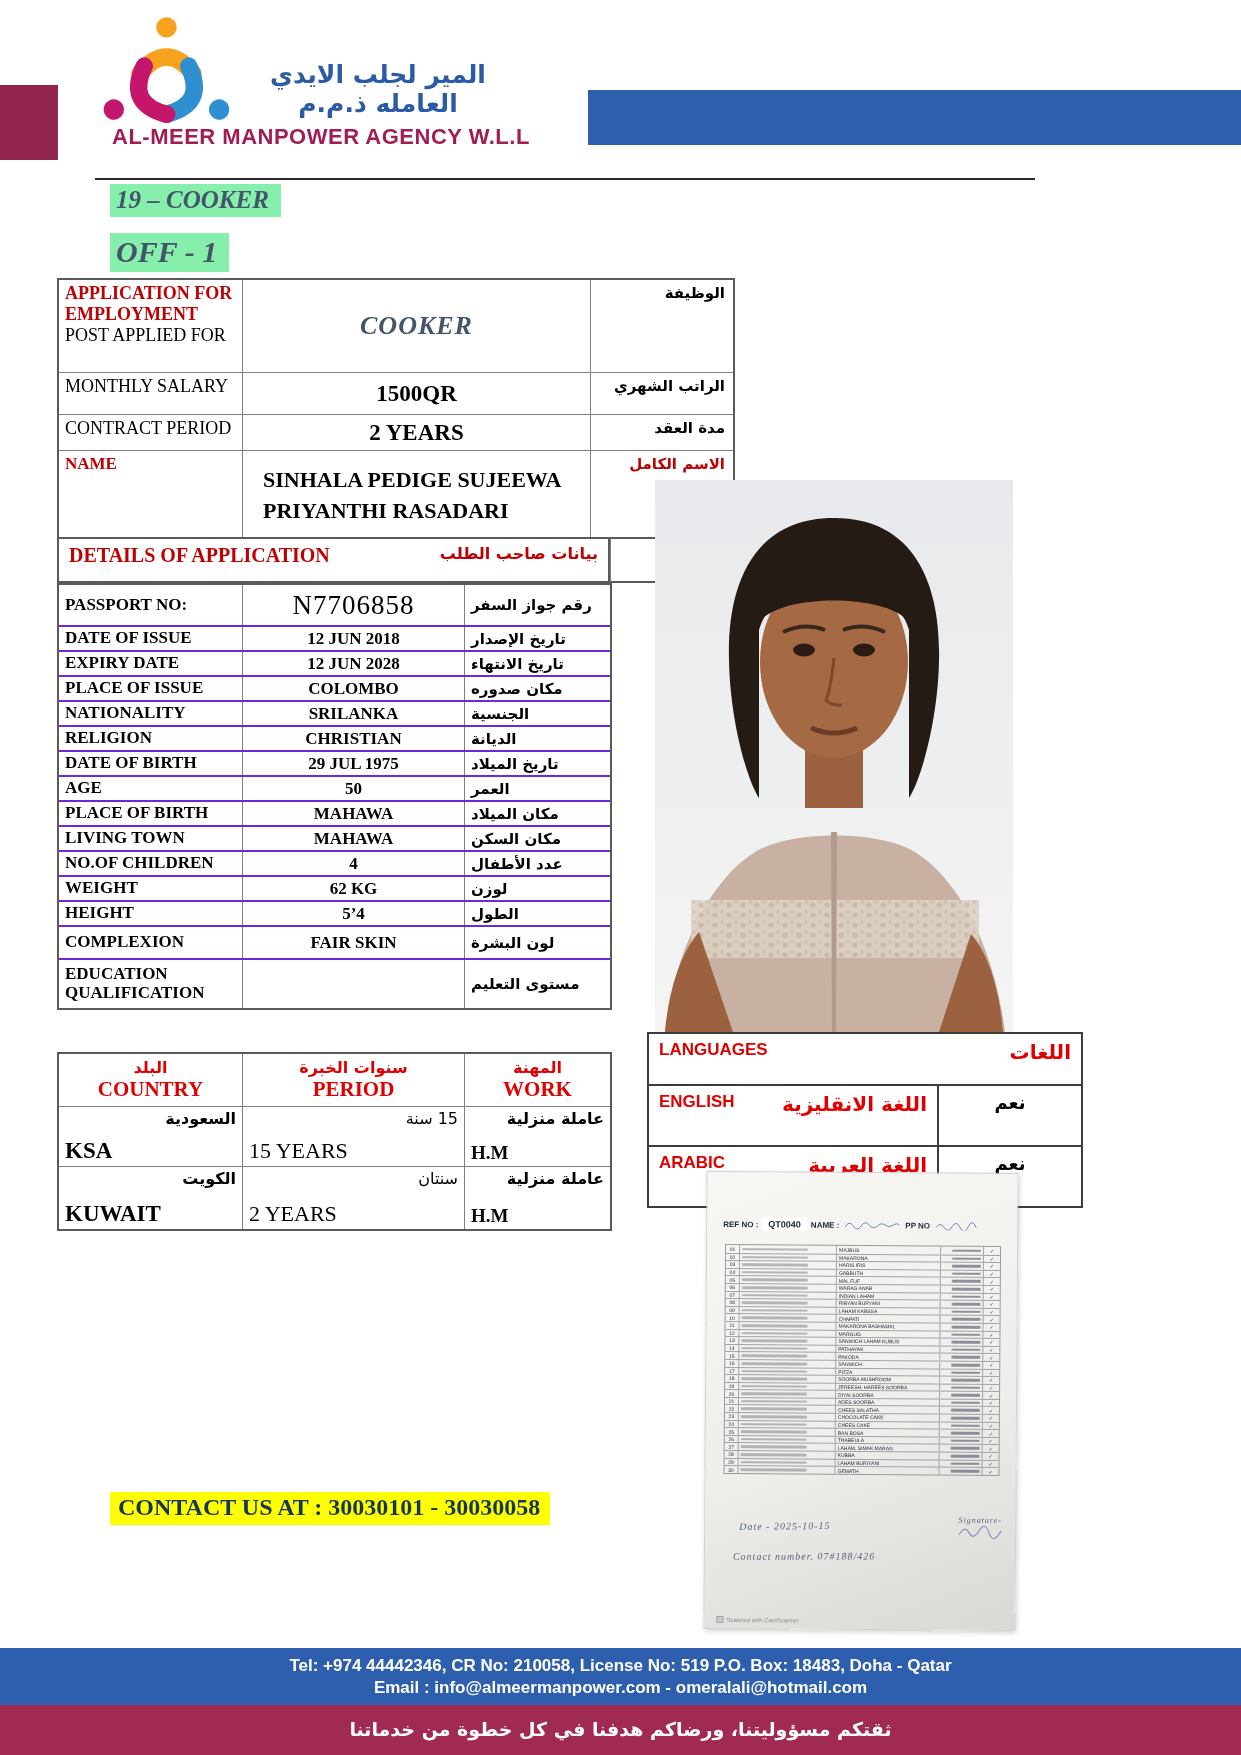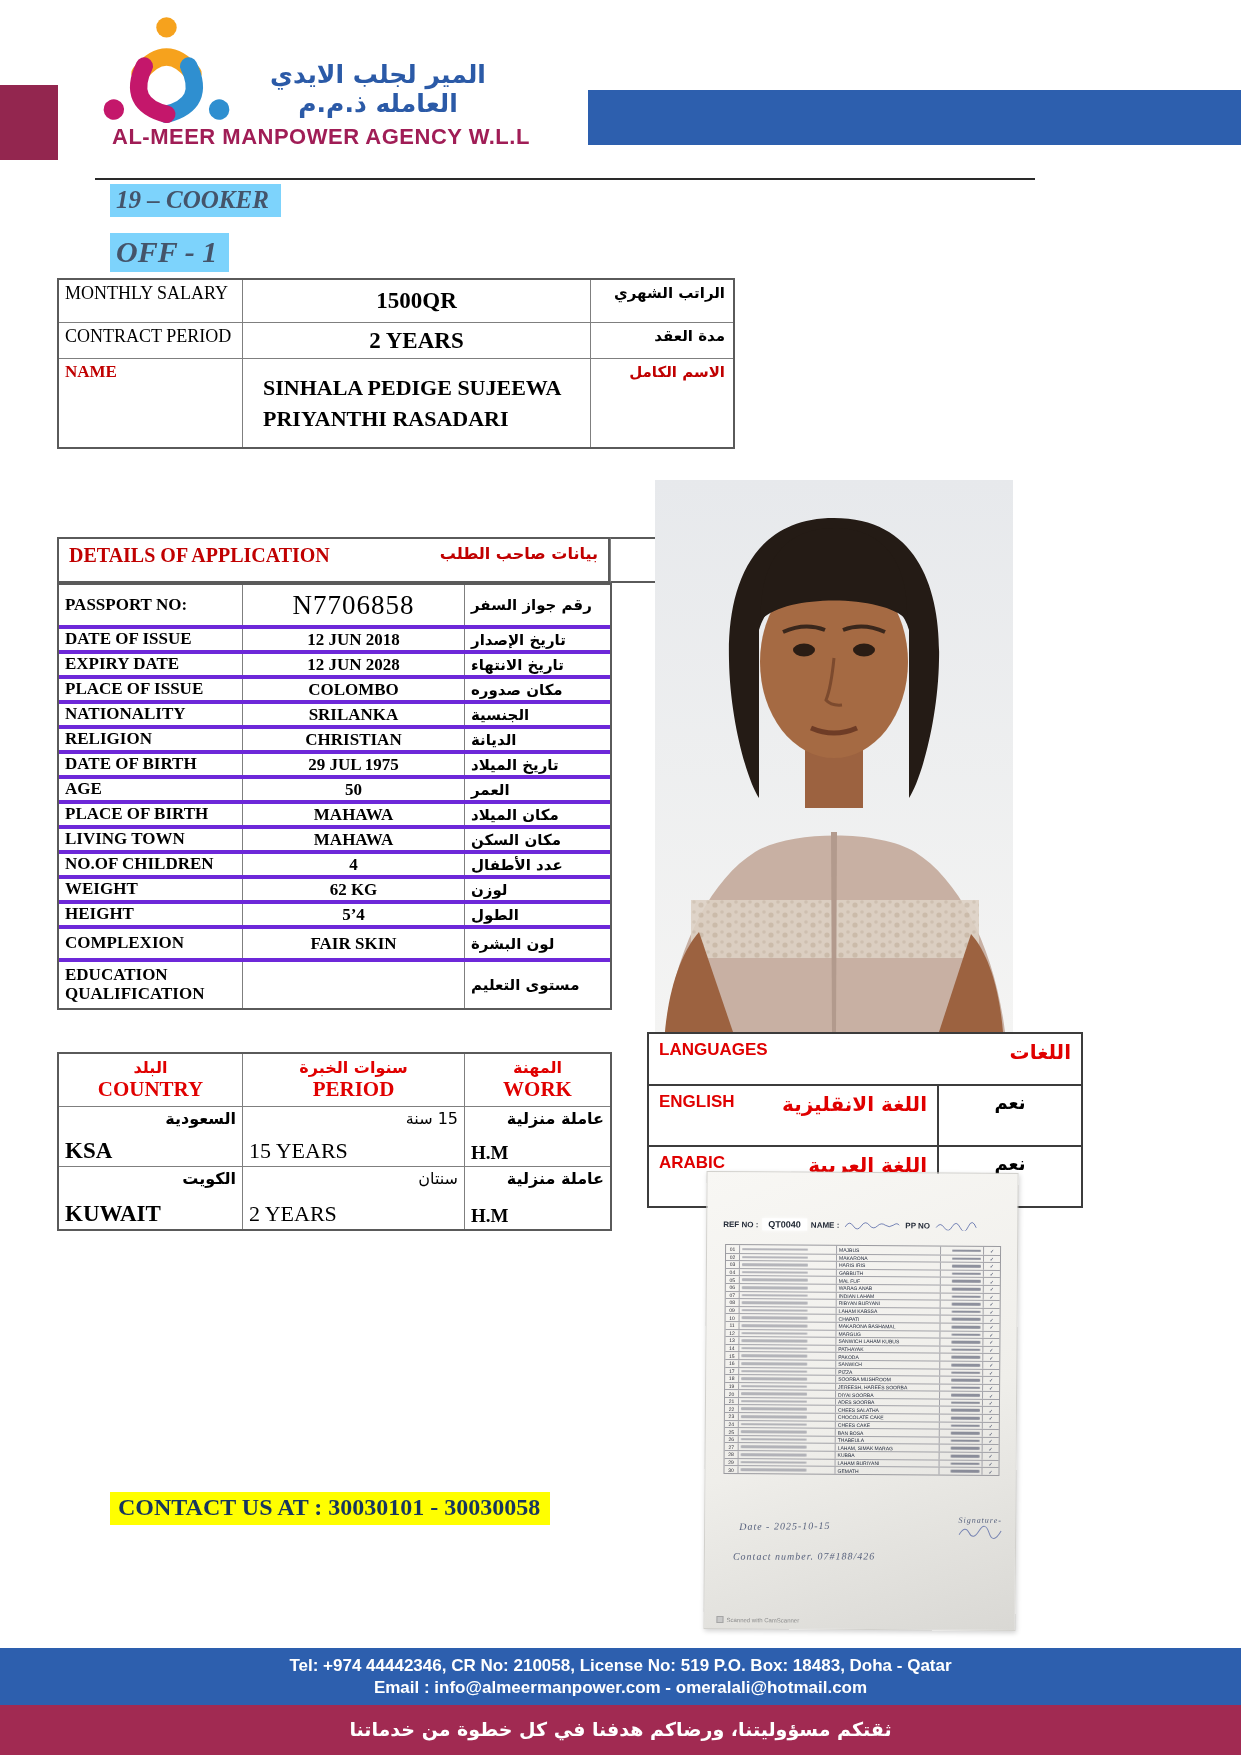--- a/index.html
+++ b/index.html
@@ -7,21 +7,21 @@
   .page { position: relative; width: 1241px; height: 1755px; background: #fff; margin: 0 auto; overflow: hidden; }
 
   
   .maroon-block { position: absolute; left: 0; top: 85px; width: 58px; height: 75px; background: #93264f; }
   .logo-mark { position: absolute; left: 98px; top: 10px; width: 138px; height: 138px; }
   .logo-ar { position: absolute; left: 228px; top: 60px; width: 300px; font-family: "DejaVu Sans", sans-serif; font-weight: bold; font-size: 25px; color: #2b5aa7; direction: rtl; text-align: center; }
   .logo-en { position: absolute; left: 112px; top: 124px; width: 430px; font-family: "Liberation Sans", sans-serif; font-weight: bold; font-size: 22px; color: #a01d56; letter-spacing: .5px; }
   .top-blue-bar { position: absolute; left: 588px; top: 90px; width: 653px; height: 55px; background: #2d5fae; }
   .header-rule { position: absolute; left: 95px; top: 178px; width: 940px; height: 2px; background: #2a2a2a; }
 
-  .hl { position: absolute; left: 110px; background: #7dd3fc; color: #44546a; font-weight: bold; font-style: italic; padding: 2px 12px 3px 6px; white-space: nowrap; }
+  .hl { position: absolute; left: 110px; background: #86efac; color: #44546a; font-weight: bold; font-style: italic; padding: 2px 12px 3px 6px; white-space: nowrap; }
   .h1 { top: 184px; font-size: 25px; }
   .h2 { top: 233px; font-size: 30px; }
 
   
   .tbl { position: absolute; border: 2px solid #5a5a5a; background: #fff; }
   .r { display: grid; border-top: 1px solid #7f7f7f; }
   .r:first-child, .r.noline { border-top: none; }
   .c { border-left: 1px solid #7f7f7f; padding: 3px 6px; overflow: hidden; }
   .c:first-child { border-left: none; }
   .lab { font-weight: bold; font-size: 17px; color: #000; }
@@ -42,21 +42,21 @@
   .arc.top { padding-top: 4px; }
 
   
   .banner { position: absolute; left: 57px; top: 537px; width: 553px; height: 46px; border: 2px solid #5a5a5a; display: flex; justify-content: space-between; padding: 5px 10px 0 10px; background: #fff; }
   .banner .ttl { font-weight: bold; font-size: 20px; color: #c00000; }
   .banner .ttl-ar { font-weight: bold; font-size: 16px; color: #c00000; direction: rtl; font-family: "DejaVu Sans", sans-serif; }
   .banner-side { position: absolute; left: 610px; top: 537px; width: 125px; height: 46px; border: 2px solid #5a5a5a; border-left: 1px solid #7f7f7f; background: #fff; }
 
   
   .details { left: 57px; top: 583px; width: 555px; }
-  .details .drow { grid-template-columns: 183px 222px 1fr; height: 25px; align-items: center; display: grid; border-top: 4px solid #6d28d9; }
+  .details .drow { grid-template-columns: 183px 222px 1fr; height: 25px; align-items: center; display: grid; border-top: 2px solid #6d28d9; }
   .details .drow:nth-of-type(1) { border-top: none; height: 40px; }
   .details .drow:nth-of-type(1) .val { font-weight: normal; font-size: 27px; letter-spacing: 1px; }
   .details .drow:nth-of-type(14) { height: 33px; }
   .details .drow:nth-of-type(15) { height: 50px; }
   .details .drow:nth-of-type(16) { height: 44px; padding-left: 16px; }
   .details .c { height: 100%; display: flex; align-items: center; }
   .details .lab { line-height: 1.1; }
   .details .arc { justify-content: flex-end; }
 
   
@@ -142,20 +142,28 @@
   </svg>
   <div class="logo-ar">المير لجلب الايدي العامله ذ.م.م</div>
   <div class="logo-en">AL-MEER MANPOWER AGENCY W.L.L</div>
   <div class="top-blue-bar"></div>
   <div class="header-rule"></div>
 
   <div class="hl h1">19 – COOKER</div>
   <div class="hl h2">OFF - 1</div>
 
   <div class="tbl app">
+    <div class="r r1">
+      <div class="c post-label">
+        <span class="red">APPLICATION FOR EMPLOYMENT</span>
+        <span>POST APPLIED FOR</span>
+      </div>
+      <div class="c val cooker">COOKER</div>
+      <div class="c arc top">الوظيفة</div>
+    </div>
     <div class="r r2">
       <div class="c lab plain">MONTHLY SALARY</div>
       <div class="c val bigval">1500QR</div>
       <div class="c arc top">الراتب الشهري</div>
     </div>
     <div class="r r3">
       <div class="c lab plain">CONTRACT PERIOD</div>
       <div class="c val bigval">2 YEARS</div>
       <div class="c arc top">مدة العقد</div>
     </div>

